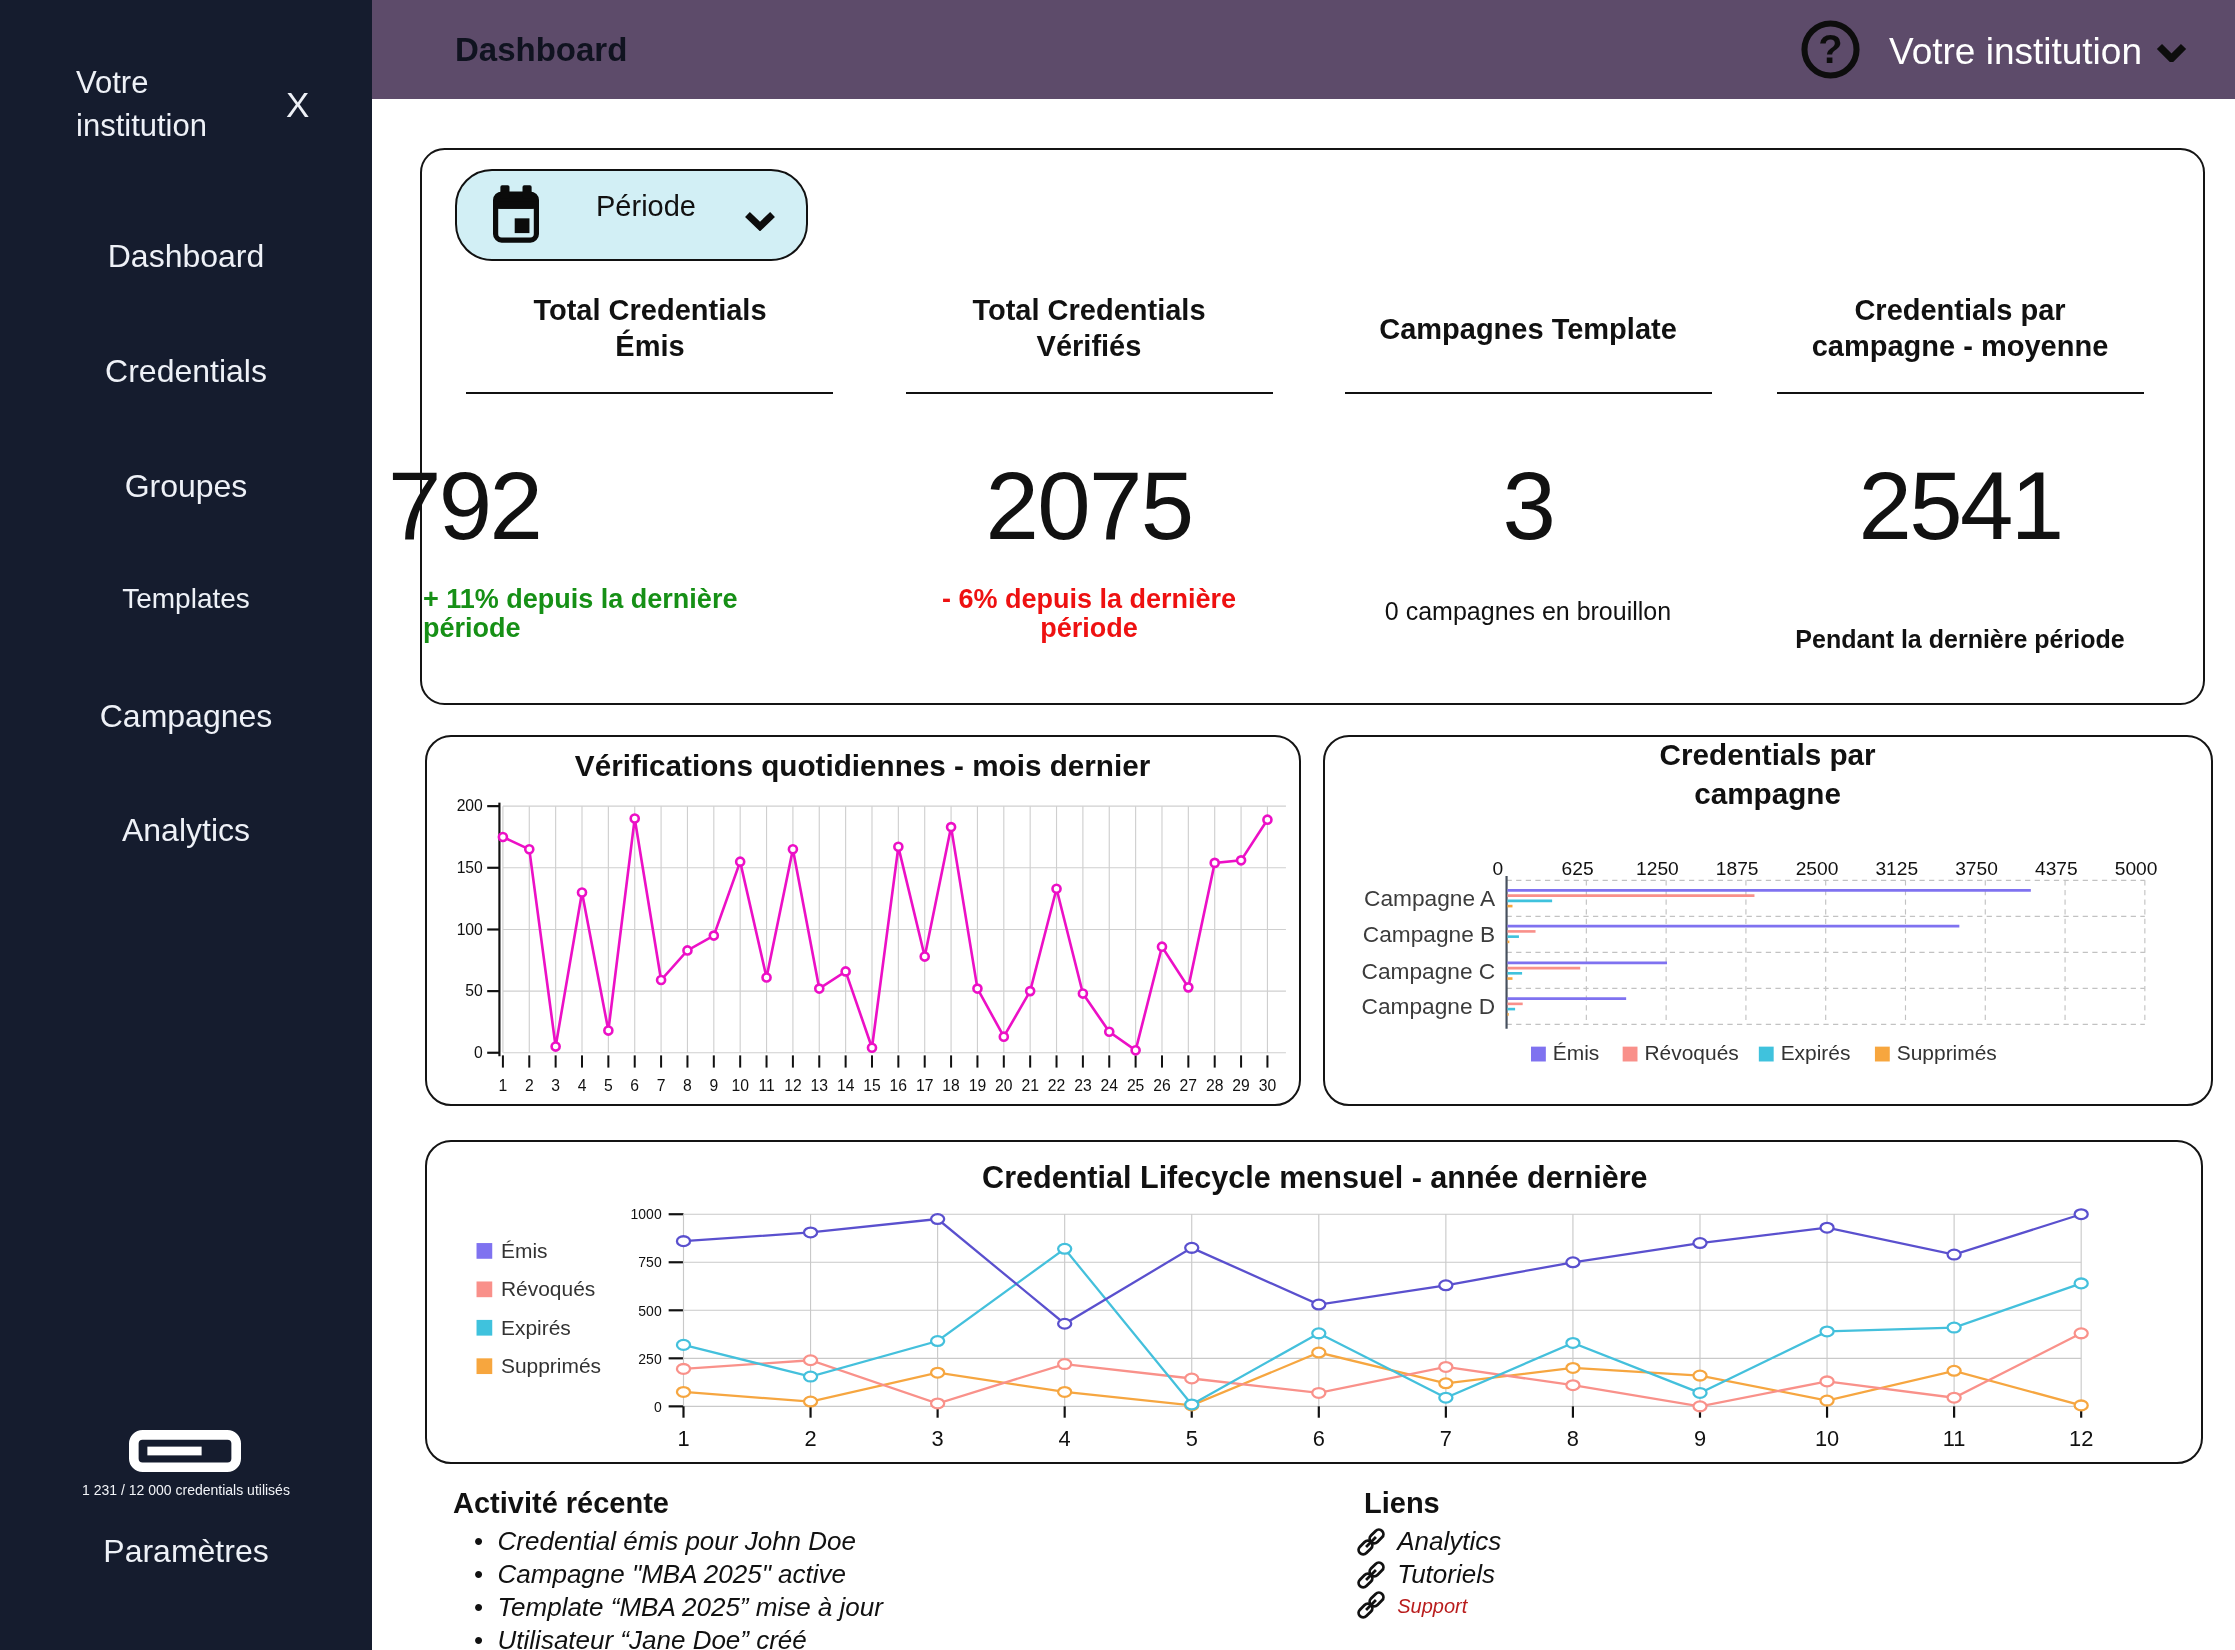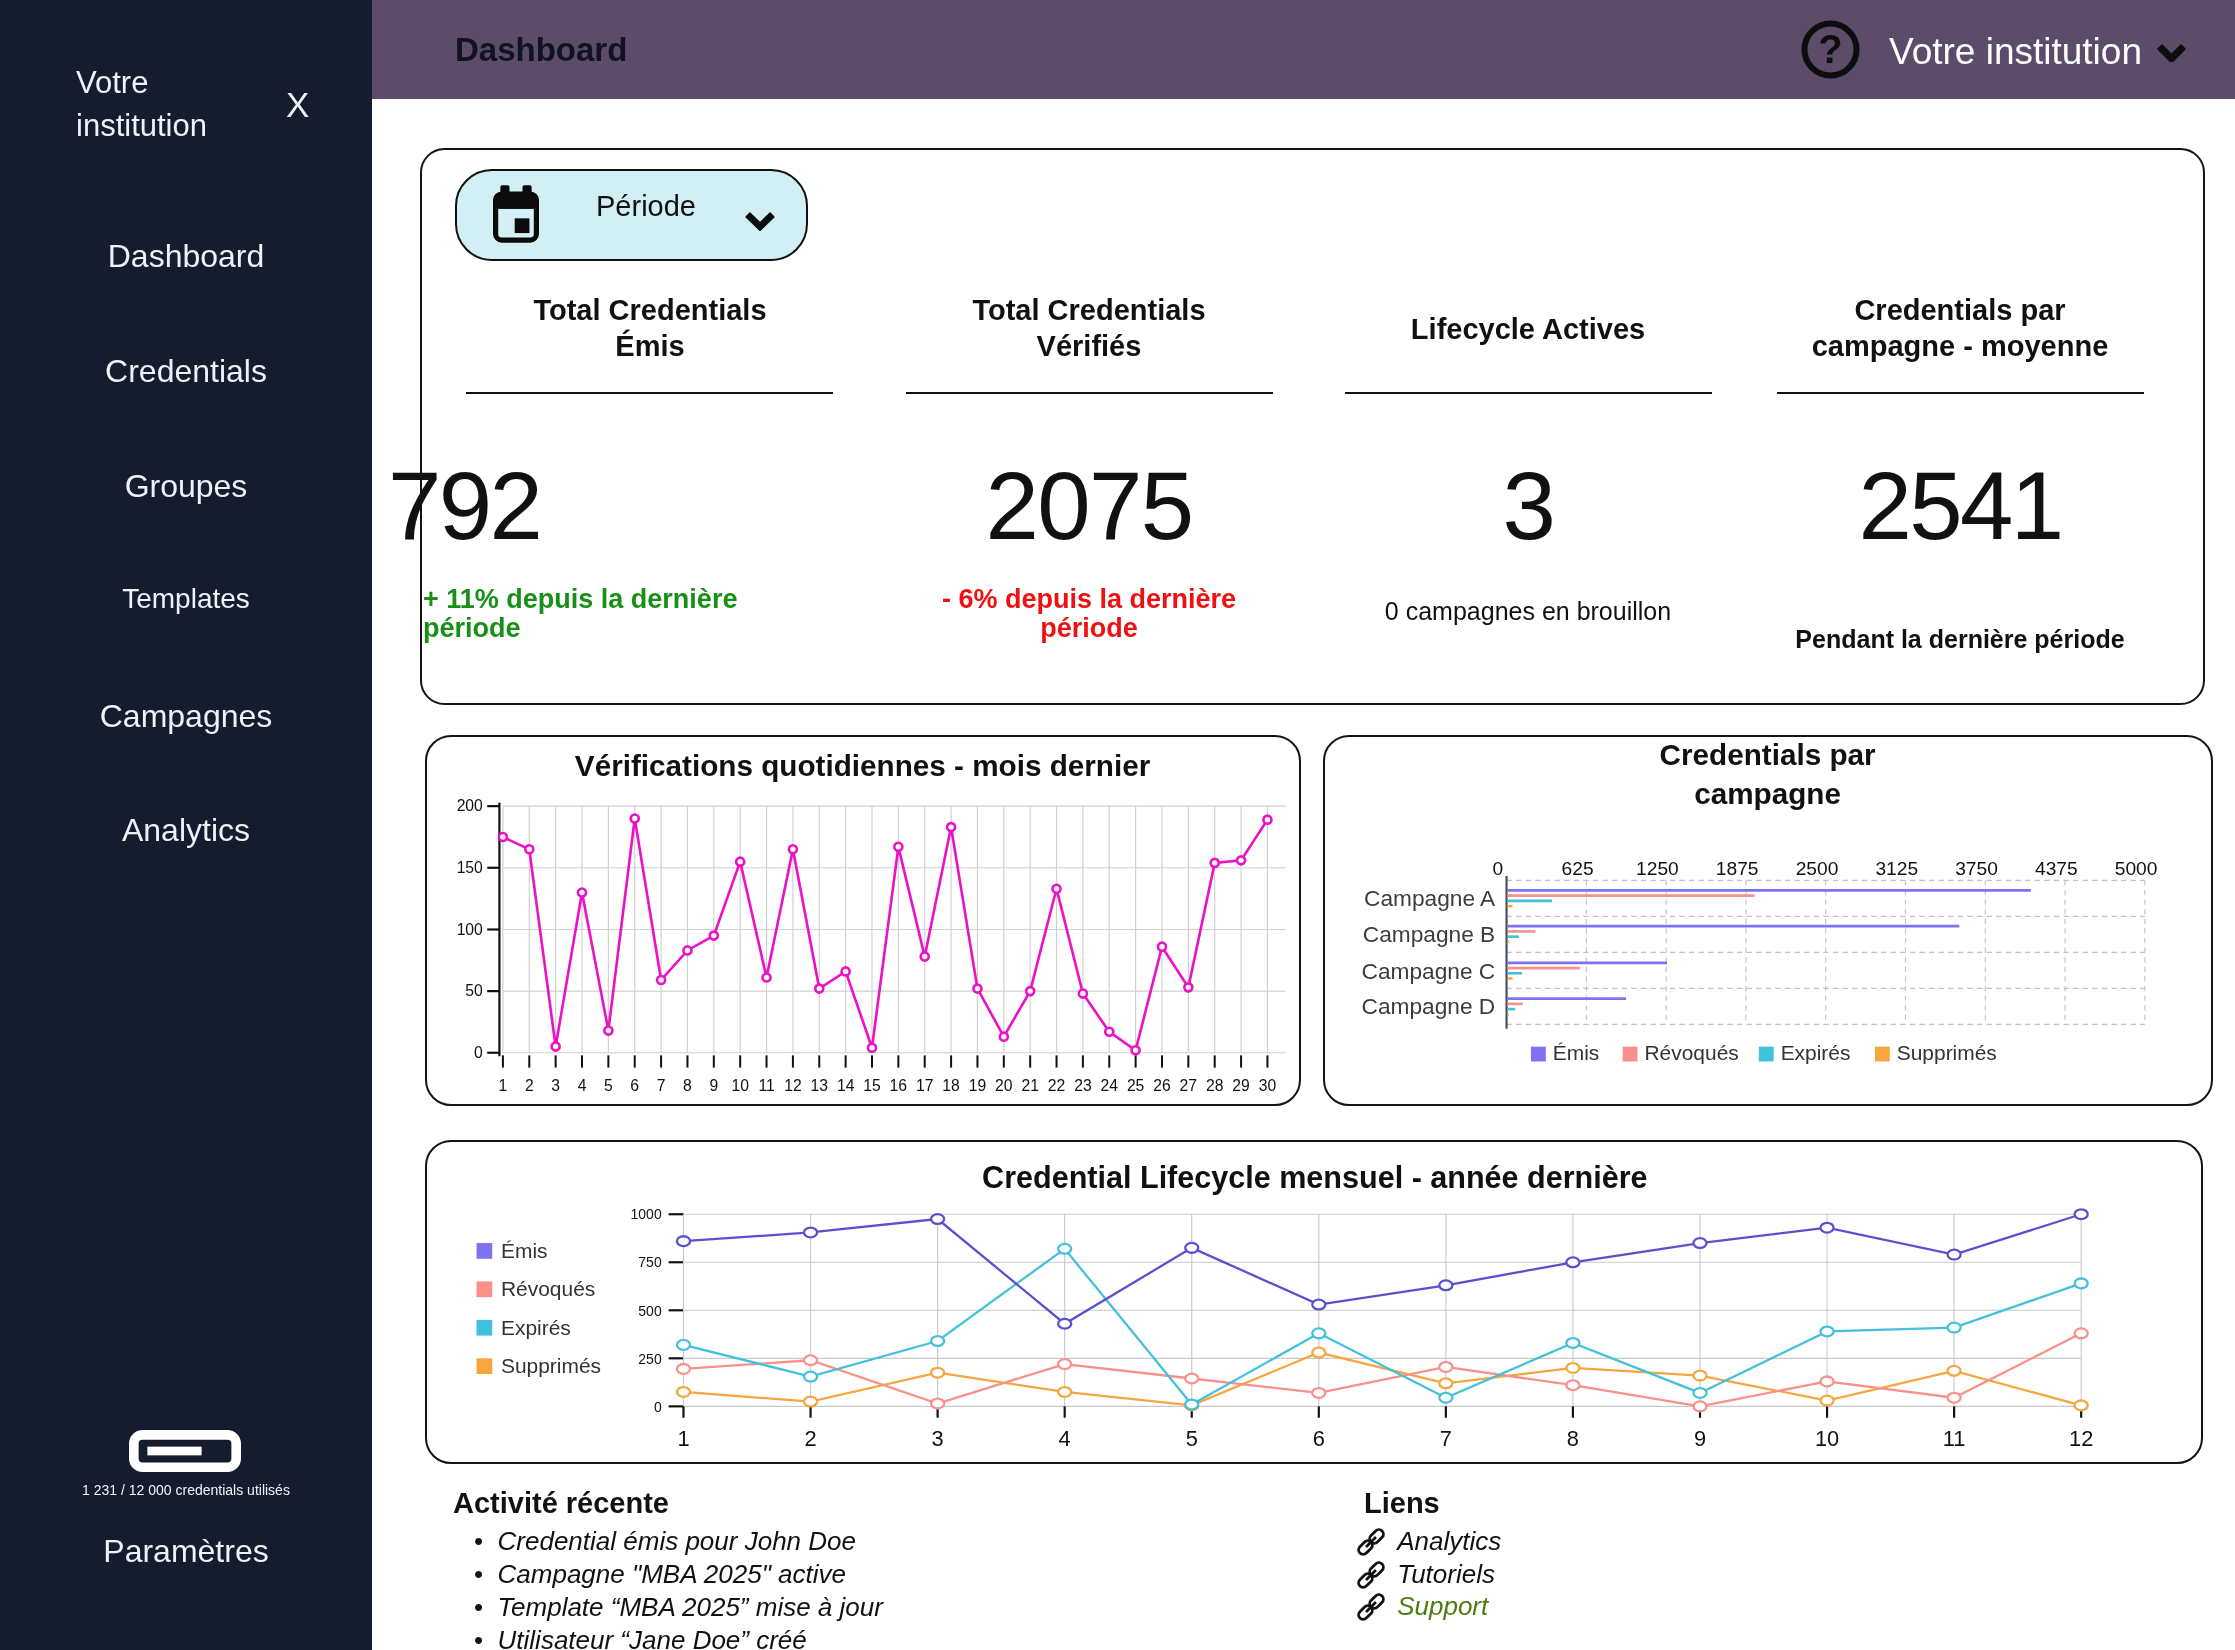--- a/index.html
+++ b/index.html
@@ -49,21 +49,21 @@
 <polyline points="4,5 18.5,19 33,5" fill="none" stroke="#0d0d0d" stroke-width="8"></polyline>
   </svg>
 <div style="position:absolute;left:423px;top:292px;width:454px;text-align:center;font-size:29px;font-weight:bold;line-height:36px;color:#111">Total Credentials<br>Émis</div>
 <div style="position:absolute;left:466px;top:392px;width:367px;border-top:2.2px solid #111"></div>
 <div style="position:absolute;left:388px;top:451px;width:524px;text-align:left;font-size:96px;letter-spacing:-2.6px;color:#111">792</div>
 <div style="position:absolute;left:423px;top:585px;width:454px;text-align:left;font-size:27px;font-weight:bold;line-height:29px;color:#169016">+ 11% depuis la dernière<br>période</div>
 <div style="position:absolute;left:862px;top:292px;width:454px;text-align:center;font-size:29px;font-weight:bold;line-height:36px;color:#111">Total Credentials<br>Vérifiés</div>
 <div style="position:absolute;left:906px;top:392px;width:367px;border-top:2.2px solid #111"></div>
 <div style="position:absolute;left:827px;top:451px;width:524px;text-align:center;font-size:96px;letter-spacing:-1.7px;color:#111">2075</div>
 <div style="position:absolute;left:862px;top:585px;width:454px;text-align:center;font-size:27px;font-weight:bold;line-height:29px;color:#ee1111">- 6% depuis la dernière<br>période</div>
-<div style="position:absolute;left:1301px;top:311px;width:454px;text-align:center;font-size:29px;font-weight:bold;line-height:36px;color:#111">Lifecycle Actives</div>
+<div style="position:absolute;left:1301px;top:311px;width:454px;text-align:center;font-size:29px;font-weight:bold;line-height:36px;color:#111">Campagnes Template</div>
 <div style="position:absolute;left:1345px;top:392px;width:367px;border-top:2.2px solid #111"></div>
 <div style="position:absolute;left:1266px;top:451px;width:524px;text-align:center;font-size:96px;letter-spacing:-2.6px;color:#111">3</div>
 <div style="position:absolute;left:1301px;top:597px;width:454px;text-align:center;font-size:25px;font-weight:normal;line-height:29px;color:#111">0 campagnes en brouillon</div>
 <div style="position:absolute;left:1733px;top:292px;width:454px;text-align:center;font-size:29px;font-weight:bold;line-height:36px;color:#111">Credentials par<br>campagne - moyenne</div>
 <div style="position:absolute;left:1777px;top:392px;width:367px;border-top:2.2px solid #111"></div>
 <div style="position:absolute;left:1698px;top:451px;width:524px;text-align:center;font-size:96px;letter-spacing:-2.6px;color:#111">2541</div>
 <div style="position:absolute;left:1733px;top:625px;width:454px;text-align:center;font-size:25px;font-weight:bold;line-height:29px;color:#111">Pendant la dernière période</div>
 
 <div class="card" style="left:425px;top:735px;width:876px;height:371px;border-radius:26px"></div>
 <div class="card" style="left:1323px;top:735px;width:890px;height:371px;border-radius:26px"></div>
@@ -395,19 +395,19 @@
         </g>
 <line x1="11" y1="23" x2="23" y2="11" stroke="#111" stroke-width="3.4"></line>
       </svg></span>Analytics</div>
 <div style="position:absolute;left:1357px;top:1559px;width:349px;font-size:26px;font-style:italic;color:#111"><span style="display:inline-block;vertical-align:-6.1px;margin-right:12.2px"><svg width="28" height="28" viewBox="0 0 34 34">
         <g transform="rotate(-45 17 17)" fill="none" stroke="#111" stroke-width="3.4">
 <rect x="-2" y="11.5" width="19" height="11" rx="5.5"></rect>
           <rect x="17" y="11.5" width="19" height="11" rx="5.5"></rect>
         </g>
 <line x1="11" y1="23" x2="23" y2="11" stroke="#111" stroke-width="3.4"></line>
       </svg></span>Tutoriels</div>
-<div style="position:absolute;left:1357px;top:1591px;width:349px;font-size:26px;font-style:italic;color:#4d7c0f"><span style="display:inline-block;vertical-align:-6.1px;margin-right:12.2px"><svg width="28" height="28" viewBox="0 0 34 34">
+<div style="position:absolute;left:1357px;top:1591px;width:349px;font-size:20px;font-style:italic;color:#b91c1c"><span style="display:inline-block;vertical-align:-6.1px;margin-right:12.2px"><svg width="28" height="28" viewBox="0 0 34 34">
         <g transform="rotate(-45 17 17)" fill="none" stroke="#111" stroke-width="3.4">
 <rect x="-2" y="11.5" width="19" height="11" rx="5.5"></rect>
           <rect x="17" y="11.5" width="19" height="11" rx="5.5"></rect>
         </g>
 <line x1="11" y1="23" x2="23" y2="11" stroke="#111" stroke-width="3.4"></line>
       </svg></span>Support</div>
 
 </body></html>

